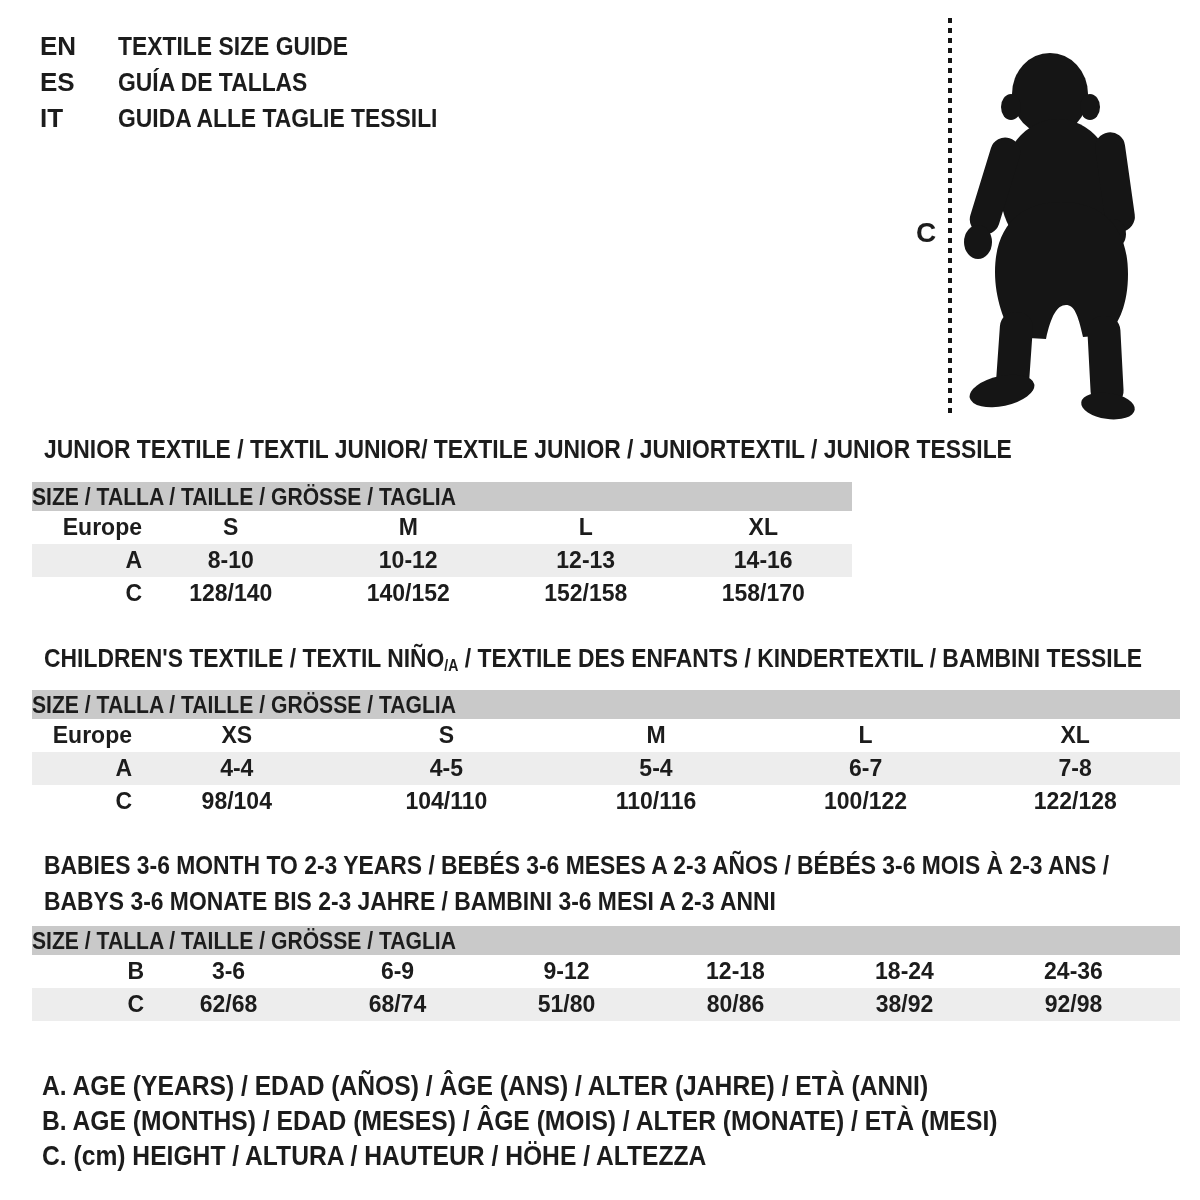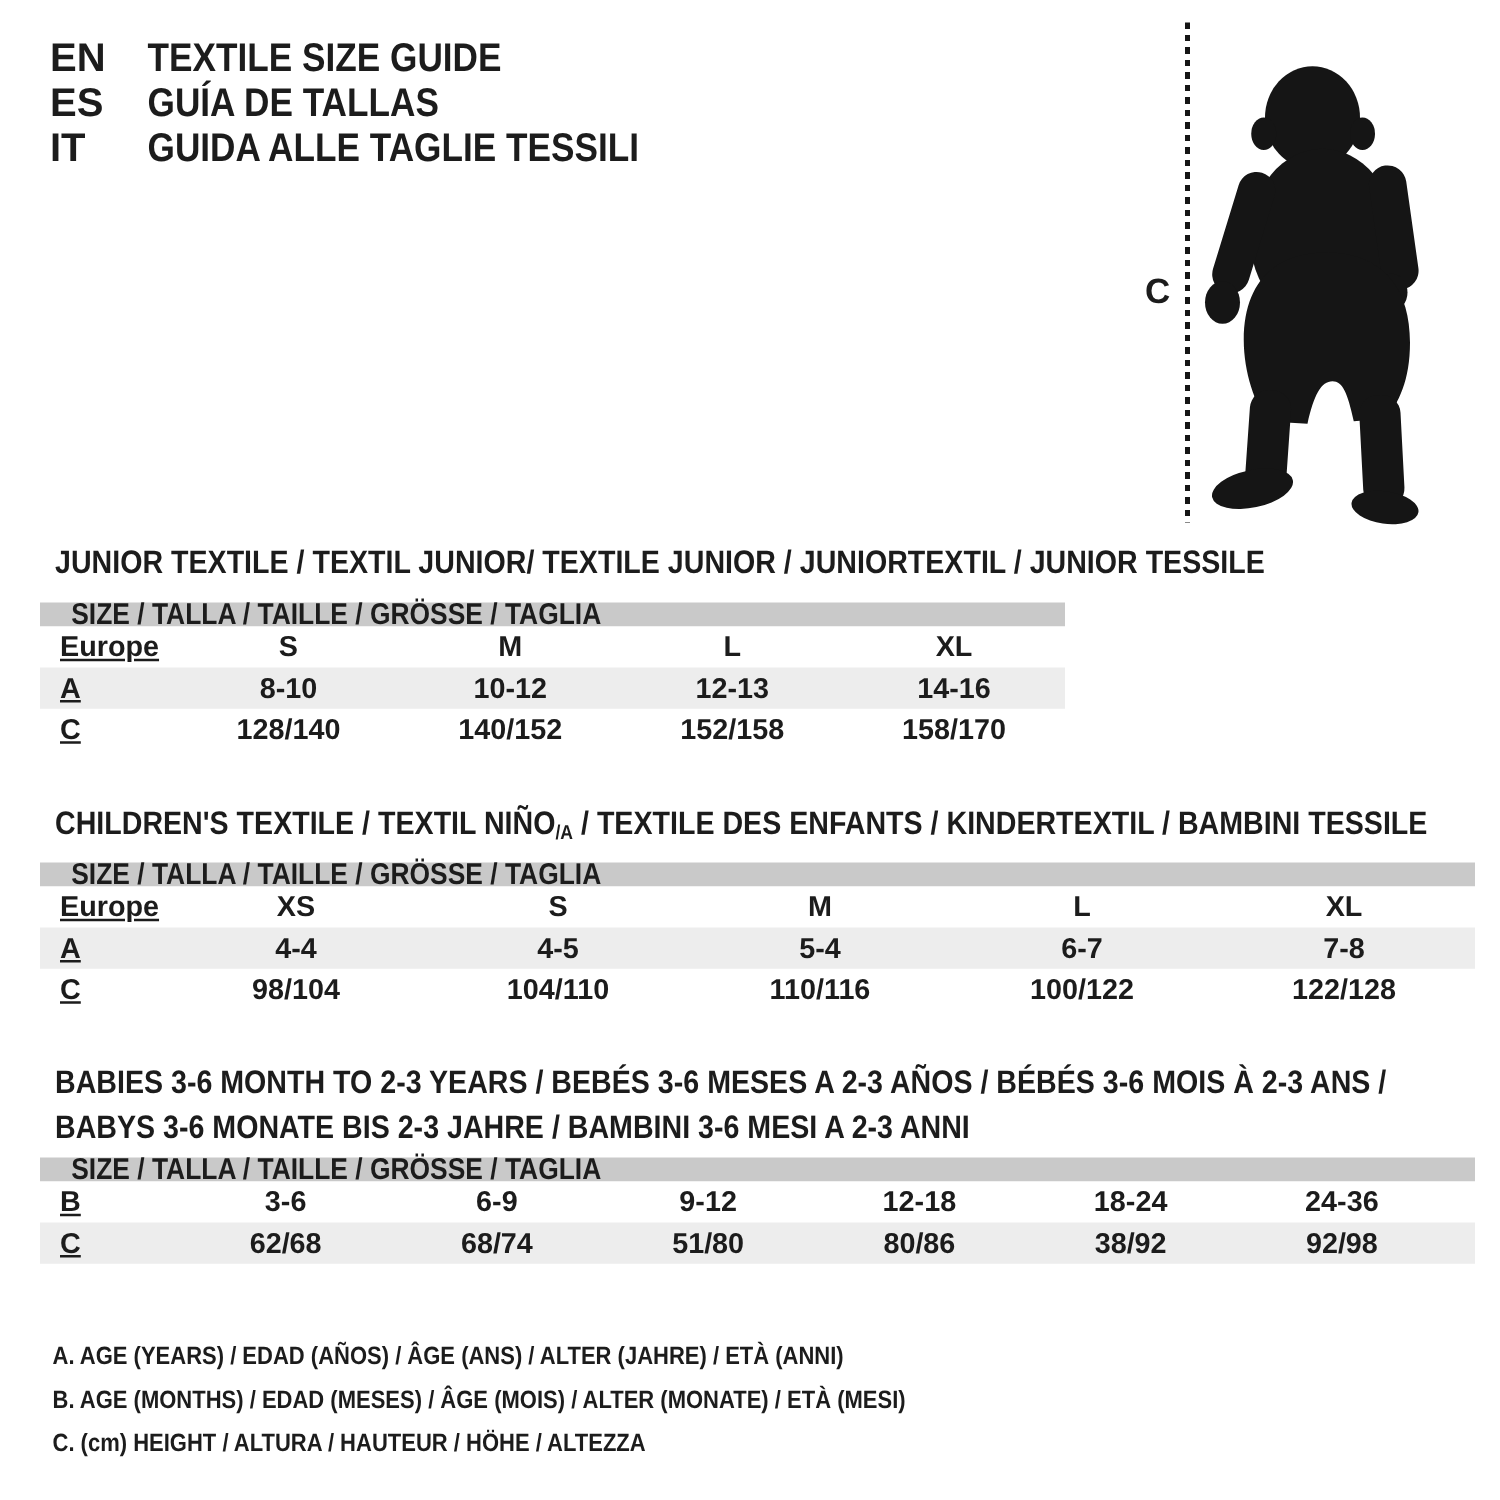--- a/index.html
+++ b/index.html
@@ -11,21 +11,21 @@
     color: var(--text, #1c1c1c);
     overflow: hidden;
   }
   .canvas { position: relative; width: 1200px; height: 1200px; }
 
   
   .cond { display: inline-block; transform: scaleX(.88); transform-origin: 0 50%; white-space: nowrap; }
 
   
   .lang-block { position: absolute; left: 40px; top: 28px; }
-  .lang-row { display: flex; align-items: center; height: 36px; font-size: 32px; }
+  .lang-row { display: flex; align-items: center; height: 36px; font-size: 26px; }
   .lang-code { width: 78px; }
 
   
   .dim-line {
     position: absolute; left: 948px; top: 18px; width: 4px; height: 400px;
     background: repeating-linear-gradient(to bottom, var(--figure, #151515) 0 5px, transparent 5px 10px);
   }
   .dim-label { position: absolute; left: 916px; top: 217px; font-size: 28px; }
   .baby-svg { position: absolute; left: 962px; top: 44px; width: 210px; height: 380px; }
   .baby-svg * { fill: var(--figure, #151515); }
@@ -33,40 +33,40 @@
   
   .sec-title { position: absolute; margin: 1px; font-size: 26px; font-weight: 700; line-height: 28px; }
   #junior-title   { left: 43px; top: 434px; }
   #children-title { left: 43px; top: 643px; }
   #babies-title   { left: 43px; top: 846px; line-height: 36px; }
   .sub { font-size: 16px; vertical-align: -4px; }
 
   
   .size-table { position: absolute; left: 32px; }
   .band {
-    height: 19px; background: var(--band, #c9c9c9);
-    display: flex; align-items: center; padding-left: 25px; font-size: 24px;
+    height: 29px; background: var(--band, #c9c9c9);
+    display: flex; align-items: center; padding-left: 0; font-size: 24px;
   }
   .trow { display: grid; height: 33px; align-items: center; font-size: 23px; }
   .trow span { text-align: center; }
-  .trow .rlabel { text-align: left; padding-left: 16px; text-decoration: underline; }
+  .trow .rlabel { text-align: right; padding-left: 16px; }
   .alt { background: var(--row-alt, #ededed); }
 
   #junior-table { top: 482px; width: 820px; }
   #junior-table .trow { grid-template-columns: 110px repeat(4, 1fr); }
 
   #children-table { top: 690px; width: 1148px; }
   #children-table .trow { grid-template-columns: 100px repeat(5, 1fr); }
 
   #babies-table { top: 926px; width: 1148px; }
   #babies-table .trow { grid-template-columns: 112px repeat(6, 1fr); padding-right: 22px; }
 
   
   .legend { position: absolute; left: 42px; top: 1068px; }
-  .legend-line { display: flex; align-items: center; height: 35px; font-size: 20px; }
+  .legend-line { display: flex; align-items: center; height: 35px; font-size: 28px; }
 </style>
 </head>
 <body>
 
 <div class="canvas">
 
   <section class="lang-block">
     <div class="lang-row">
       <span class="lang-code">EN</span>
       <span class="cond">TEXTILE SIZE GUIDE</span>

